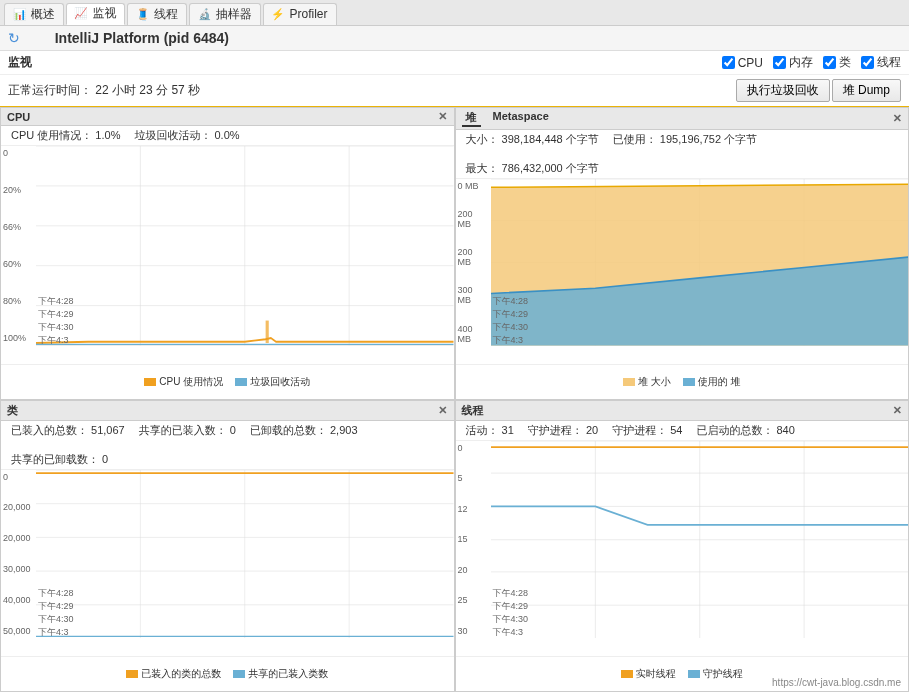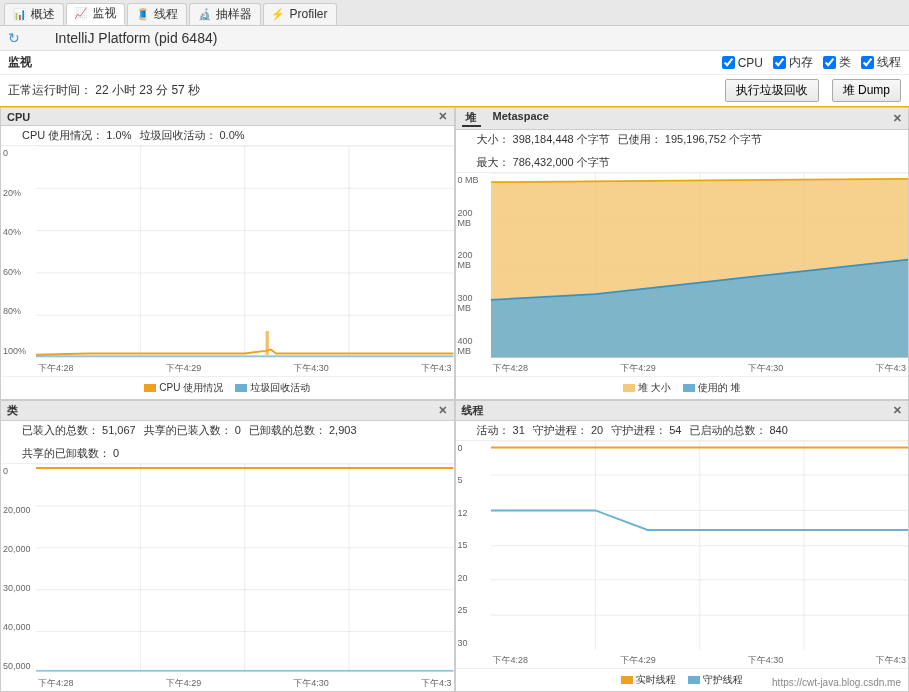--- a/index.html
+++ b/index.html
@@ -54,21 +54,21 @@
       border-bottom: 1px solid #ddd;
       background: #f5f5f5;
     }
     .title-bar .refresh-icon {
       color: #4a90d9;
       margin-right: 6px;
       font-size: 14px;
     }
     .title-text {
       font-size: 14px;
-      font-weight: normal;
+      font-weight: bold;
       padding-left: 29px;
     }
     .monitor-header {
       display: flex;
       align-items: center;
       justify-content: space-between;
       padding: 3px 8px;
       border-bottom: 1px solid #eee;
     }
     .monitor-label {
@@ -94,21 +94,21 @@
       align-items: center;
       justify-content: space-between;
       padding: 4px 8px;
       border-bottom: 1px solid #eab308;
     }
     .uptime-text {
       font-size: 12px;
     }
     .action-buttons {
       display: flex;
-      gap: 13px;
+      gap: 2px;
     }
     .action-btn {
       padding: 2px 10px;
       border: 1px solid #aaa;
       background: linear-gradient(to bottom, #f8f8f8, #e8e8e8);
       cursor: pointer;
       font-size: 12px;
       border-radius: 2px;
     }
     .charts-area {
@@ -137,22 +137,22 @@
       font-weight: bold;
     }
     .panel-close {
       cursor: pointer;
       font-size: 11px;
       color: #666;
     }
     .chart-stats {
       display: flex;
       flex-wrap: wrap;
-      padding: 2px 21px;
-      gap: 8px;
+      padding: 2px 10px;
+      gap: 14px;
       font-size: 11px;
       border-bottom: 1px solid #eee;
     }
     .stat-item {
       white-space: nowrap;
     }
     .stat-value {
       color: #333;
     }
     .chart-body {
@@ -162,21 +162,21 @@
     }
     .chart-canvas {
       width: 100%;
       height: 100%;
     }
     .chart-legend {
       display: flex;
       align-items: center;
       justify-content: center;
       gap: 12px;
-      padding: 4px 6px;
+      padding: 10px 6px;
       font-size: 10px;
       border-top: 1px solid #eee;
     }
     .legend-item {
       display: flex;
       align-items: center;
       gap: 3px;
     }
     .legend-color {
       width: 12px;
@@ -191,28 +191,29 @@
       width: 35px;
       display: flex;
       flex-direction: column-reverse;
       justify-content: space-between;
       padding: 2px 2px;
       font-size: 9px;
       color: #666;
     }
     .x-axis-labels {
       position: absolute;
-      bottom: 0;
+      bottom: 16px;
       left: 35px;
       right: 0;
       display: flex;
       justify-content: space-between;
       font-size: 9px;
       color: #666;
       padding: 1px 2px;
+      flex-direction: column;
     }
     .grid-area {
       position: absolute;
       left: 35px;
       top: 0;
       right: 0;
       bottom: 18px;
     }
     .watermark {
       position: fixed;
@@ -316,21 +317,21 @@
         <span class="stat-item">
           <span>垃圾回收活动：</span>
           <span class="stat-value">0.0%</span>
         </span>
       </div>
       <div class="chart-body">
         <div class="y-axis-labels">
           <span>100%</span>
           <span>80%</span>
           <span>60%</span>
-          <span>40%</span>
+          <span>66%</span>
           <span>20%</span>
           <span>0</span>
         </div>
         <div class="grid-area">
           <svg class="chart-canvas" viewBox="0 0 400 160" preserveAspectRatio="none">
 
             <line x1="0" y1="0" x2="400" y2="0" stroke="#ddd" stroke-width="0.5"></line>
             <line x1="0" y1="32" x2="400" y2="32" stroke="#ddd" stroke-width="0.5"></line>
             <line x1="0" y1="64" x2="400" y2="64" stroke="#ddd" stroke-width="0.5"></line>
             <line x1="0" y1="96" x2="400" y2="96" stroke="#ddd" stroke-width="0.5"></line>
@@ -486,20 +487,30 @@
             <polyline points="0,3 100,3 200,3 300,3 400,3" fill="none" stroke="#f0a020" stroke-width="1.5"></polyline>
 
             <polyline points="0,158 400,158" fill="none" stroke="#6ab0d4" stroke-width="1"></polyline>
           </svg>
         </div>
         <div class="x-axis-labels">
           <span>下午4:28</span>
           <span>下午4:29</span>
           <span>下午4:30</span>
           <span>下午4:3</span>
+        </div>
+      </div>
+      <div class="chart-legend">
+        <div class="legend-item">
+          <span class="legend-color" style="background:#f0a020;"></span>
+          <span>已装入的类的总数</span>
+        </div>
+        <div class="legend-item">
+          <span class="legend-color" style="background:#6ab0d4;"></span>
+          <span>共享的已装入类数</span>
         </div>
       </div>
     </div>
 
     <div class="chart-panel">
       <div class="chart-panel-header">
         <span>线程</span>
         <span class="panel-close">✕</span>
       </div>
       <div class="chart-stats">

